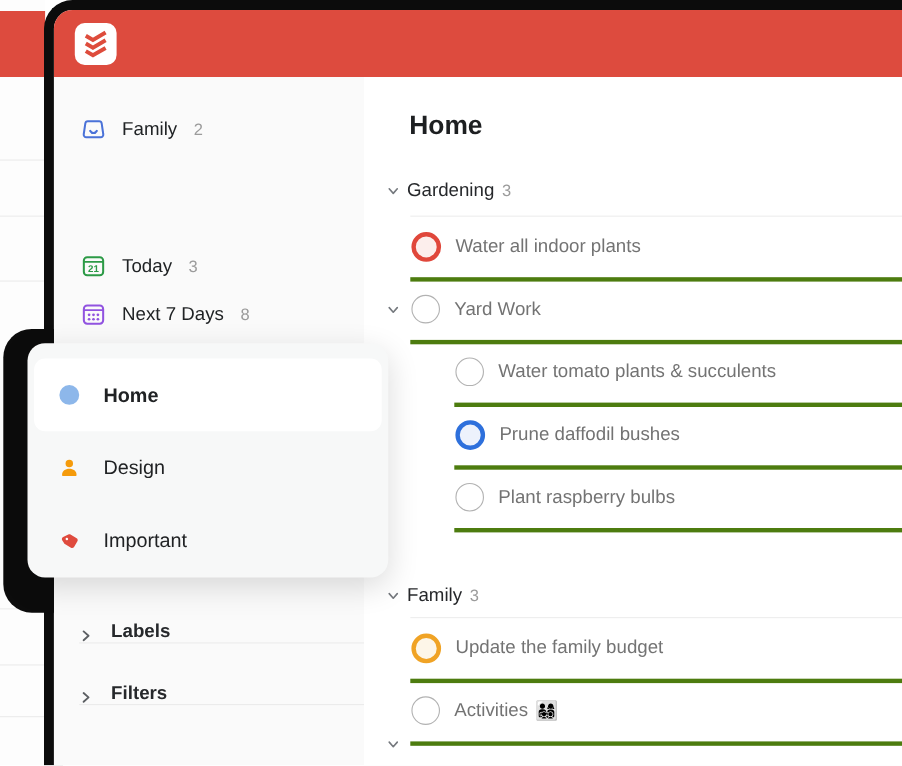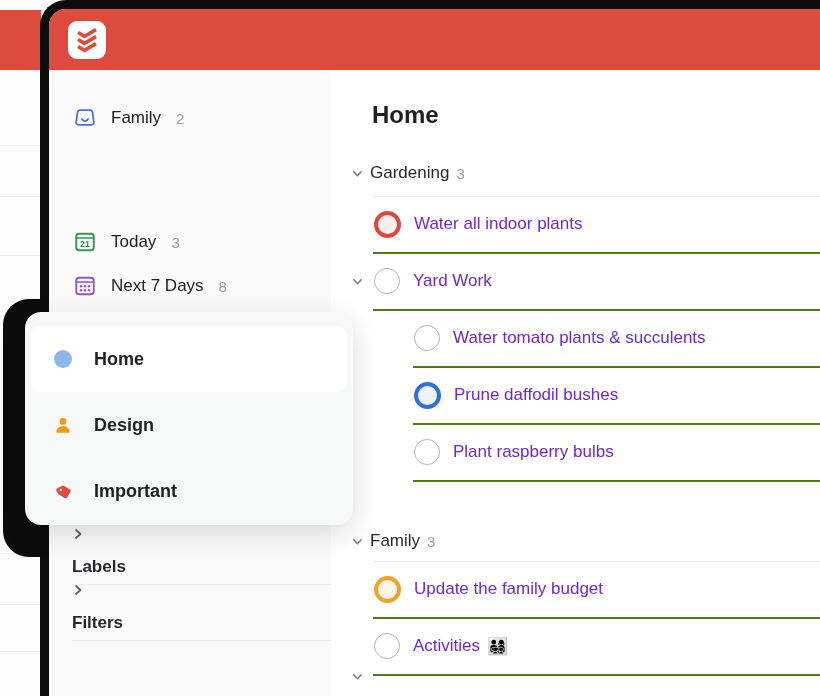--- a/index.html
+++ b/index.html
@@ -22,45 +22,45 @@
   .app-header{height:61px;background:#dd4b3e;display:flex;align-items:center;padding-left:19px;}
   .logo{width:38px;height:38px;background:#fff;border-radius:9px;display:flex;align-items:center;justify-content:center;}
   .app-body{display:flex;height:626px;}
   .sidebar{width:282px;background:#fafafa;position:relative;flex:none;}
   .main{flex:1;background:#ffffff;position:relative;}
 
   
   .nav-item{position:absolute;left:23px;right:0;height:56px;display:flex;align-items:center;gap:13px;font-size:17px;color:#202325;}
   .nav-item .count{font-size:15px;color:#9b9b9b;margin-left:2px;}
   .nav-icon{width:26px;height:26px;flex:none;display:block;}
-  .group-row{position:absolute;left:23px;right:0;height:56px;display:flex;align-items:flex-start;gap:17px;
-    border-bottom:1px solid #ebebeb;font-size:17px;font-weight:600;color:#26282b;flex-direction:column;}
+  .group-row{position:absolute;left:23px;right:0;height:56px;display:flex;align-items:flex-end;gap:17px;
+    border-bottom:1px solid #ebebeb;font-size:17px;font-weight:600;color:#26282b;}
 
   
   .popover-shadow{position:absolute;left:3px;top:299px;width:46px;height:258px;background:#0c0c0c;border-radius:26px 0 0 26px;}
   .popover{
     position:absolute;left:25px;top:312px;width:328px;height:213px;box-sizing:border-box;
     background:#f7f8f8;border-radius:16px;padding-top:14px;
     box-shadow:0 8px 28px rgba(0,0,0,0.14);
   }
   .pop-item{height:66px;margin:0 6px;display:flex;align-items:center;padding-left:22px;gap:21px;
-    border-radius:10px;font-size:18px;color:#202224;font-weight:bold;}
+    border-radius:10px;font-size:18px;color:#202224;}
   .pop-item.active{background:#ffffff;font-weight:700;}
   .pop-icon{width:20px;height:20px;flex:none;display:block;}
   .home-dot{width:18px;height:18px;border-radius:50%;background:#8db7ea;flex:none;margin:0 1px;}
 
   
   .page-title{position:absolute;left:41px;top:31px;font-size:24px;font-weight:700;color:#1d1f21;}
   .section-hdr{position:absolute;display:flex;align-items:center;height:26px;font-size:17px;}
   .section-hdr .chev{margin-right:7px;display:block;}
   .section-hdr .name{font-weight:400;color:#26282b;}
   .section-hdr .count{font-size:15px;color:#9b9b9b;margin-left:7px;}
   .divider{position:absolute;right:0;height:1px;background:#ededed;}
   .task-row{position:absolute;right:0;height:56px;display:flex;align-items:center;
-    border-bottom:2px solid #4d7c0f;font-size:17px;color:#6d28d9;}
+    border-bottom:4px solid #4d7c0f;font-size:17px;color:#737373;}
   .cb{width:26px;height:26px;box-sizing:border-box;border-radius:50%;border:1.5px solid #b2b2b2;
     background:#fff;flex:none;margin-left:1px;margin-right:13px;}
   .cb.red{width:27px;height:27px;border:4.5px solid #e0473b;background:#fceeec;}
   .cb.blue{width:27px;height:27px;border:4.5px solid #2e70dc;background:#edf2fc;}
   .cb.orange{width:27px;height:27px;border:4.5px solid #f0a325;background:#fdf6e8;}
   .row-chev{position:absolute;display:block;}
   .emoji{margin-left:7px;font-size:17px;}
 </style>
 </head>
 <body>

